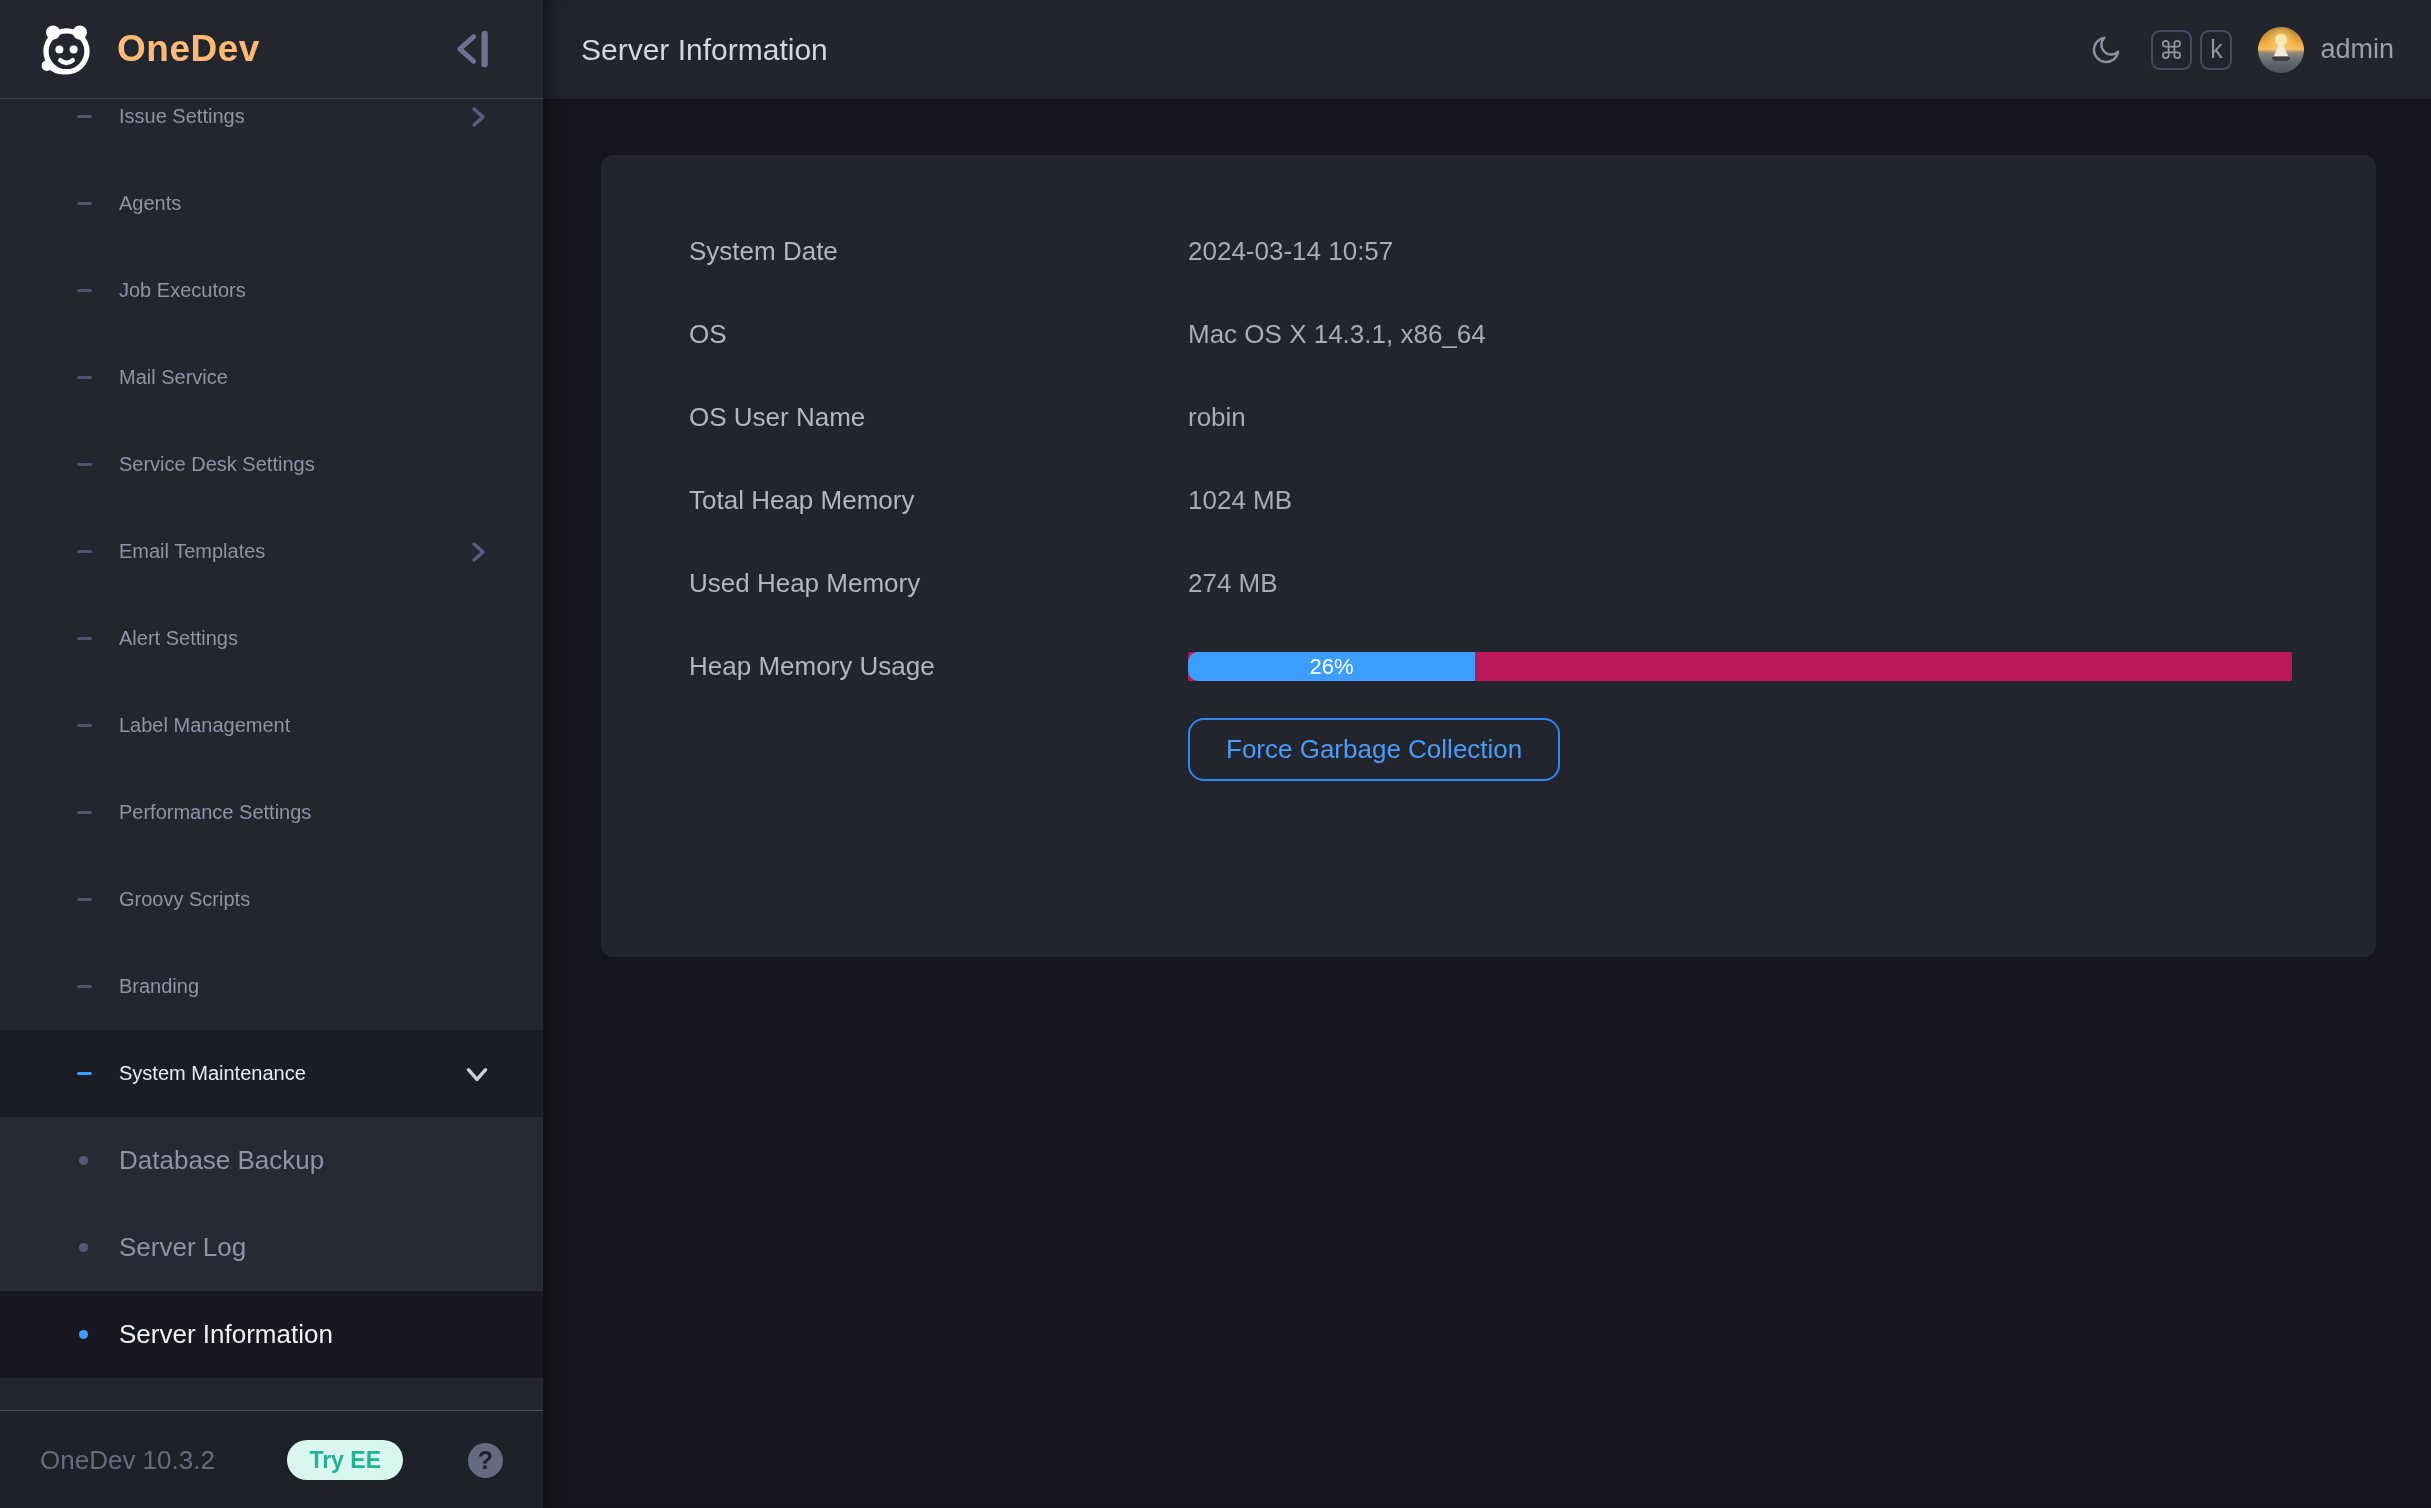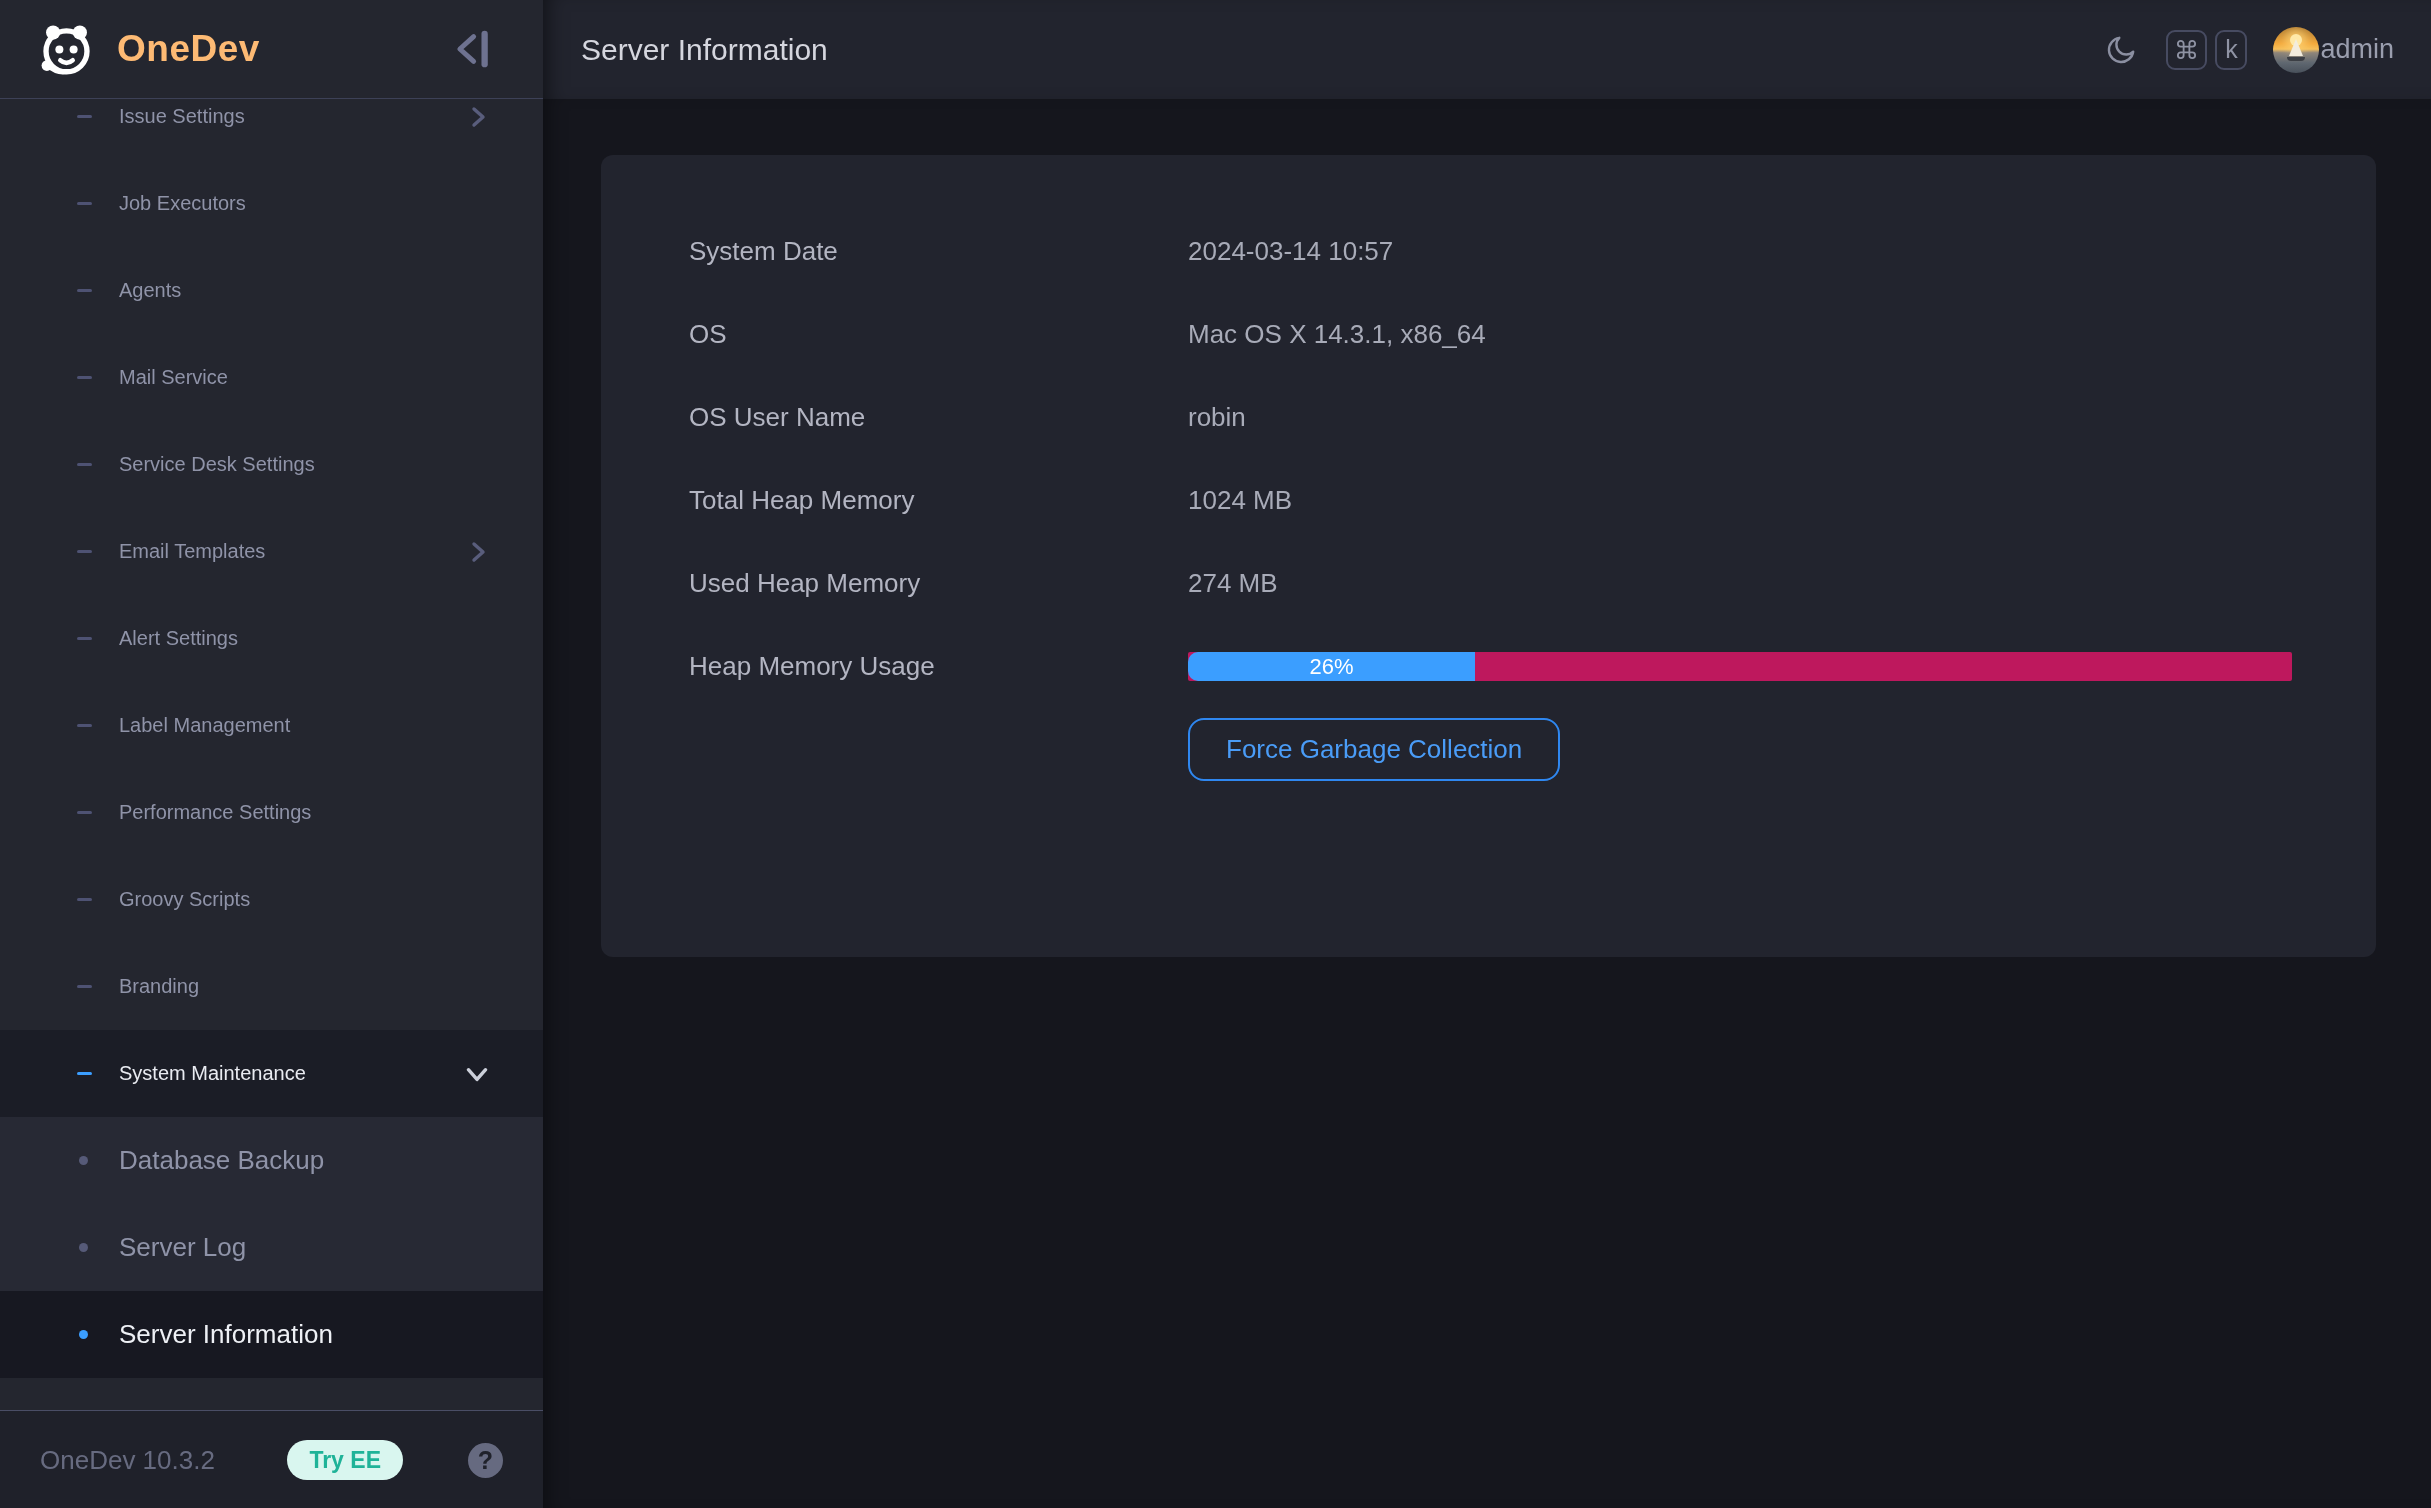--- a/index.html
+++ b/index.html
@@ -90,21 +90,21 @@
   .avatar .sail {
     position: absolute; top: 12px; left: 50%; transform: translateX(-50%);
     width: 0; height: 0;
     border-left: 7px solid transparent; border-right: 7px solid transparent;
     border-bottom: 17px solid #f3ecdd;
   }
   .avatar .hull {
     position: absolute; top: 30px; left: 50%; transform: translateX(-50%);
     width: 18px; height: 4px; border-radius: 0 0 6px 6px; background: #3c3f45;
   }
-  .username { color: #9a9eae; font-size: 27px; margin-left: 1px; cursor: pointer; }
+  .username { color: #9a9eae; font-size: 27px; margin-left: 16px; cursor: pointer; }
 
   
   .content {
     position: absolute; left: 543px; top: 99px; right: 0; bottom: 0;
     background: #15161d;
     box-shadow: inset 16px 0 20px -12px rgba(0,0,0,.4);
   }
   .card {
     position: absolute; left: 58px; top: 56px; width: 1775px; height: 802px;
     background: #22242e; border-radius: 12px;
@@ -162,25 +162,25 @@
         <span class="dash"></span>
         <span>Issue Settings</span>
         <span class="chev-right">
           <svg width="28" height="28" viewBox="0 0 28 28" fill="none">
               <polyline points="10,6 19,14 10,22" stroke="#595d7c" stroke-width="3.4" stroke-linecap="round" stroke-linejoin="round"></polyline>
             </svg>
         </span>
       </div>
       <div class="item">
         <span class="dash"></span>
+        <span>Agents</span>
+      </div>
+      <div class="item">
+        <span class="dash"></span>
         <span>Job Executors</span>
-      </div>
-      <div class="item">
-        <span class="dash"></span>
-        <span>Agents</span>
       </div>
       <div class="item">
         <span class="dash"></span>
         <span>Mail Service</span>
       </div>
       <div class="item">
         <span class="dash"></span>
         <span>Service Desk Settings</span>
       </div>
       <div class="item">

